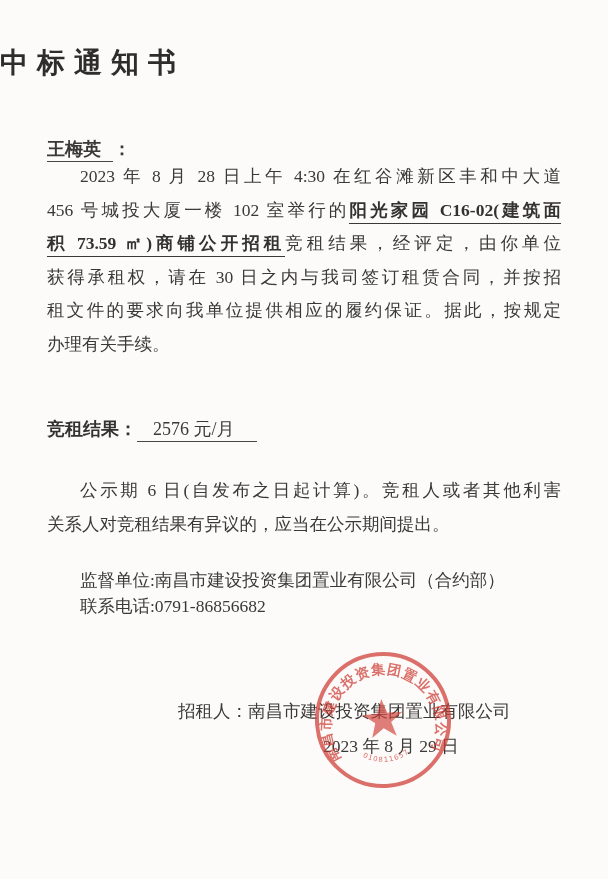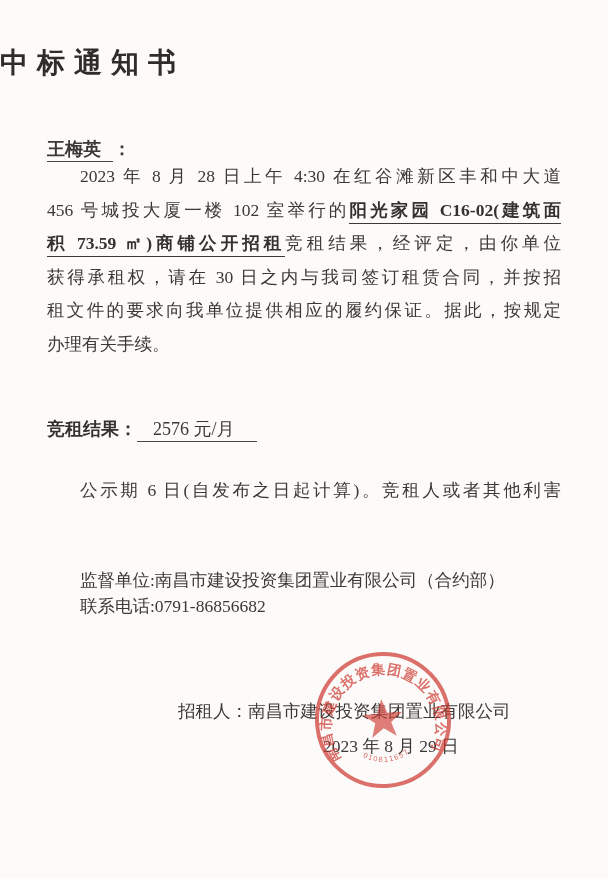--- a/index.html
+++ b/index.html
@@ -145,20 +145,21 @@
     <div class="line">租文件的要求向我单位提供相应的履约保证。据此，按规定</div>
     <div class="line short">办理有关手续。</div>
   </div>
 
   <div class="result">
     <span class="result-label">竞租结果：</span><span class="result-value">2576 元/月</span>
   </div>
 
   <div class="para para2">
     <div class="line indent">公示期 6 日(自发布之日起计算)。竞租人或者其他利害</div>
+    <div class="line short">关系人对竞租结果有异议的，应当在公示期间提出。</div>
   </div>
 
   <div class="info supervisor">监督单位:南昌市建设投资集团置业有限公司（合约部）</div>
   <div class="info phone">联系电话:0791-86856682</div>
 
   <div class="sig-line">
     <span class="sig-label">招租人：</span><span>南昌市建设投资集团置业有限公司</span>
   </div>
   <div class="sig-date">2023 年 8 月 29 日</div>
 

